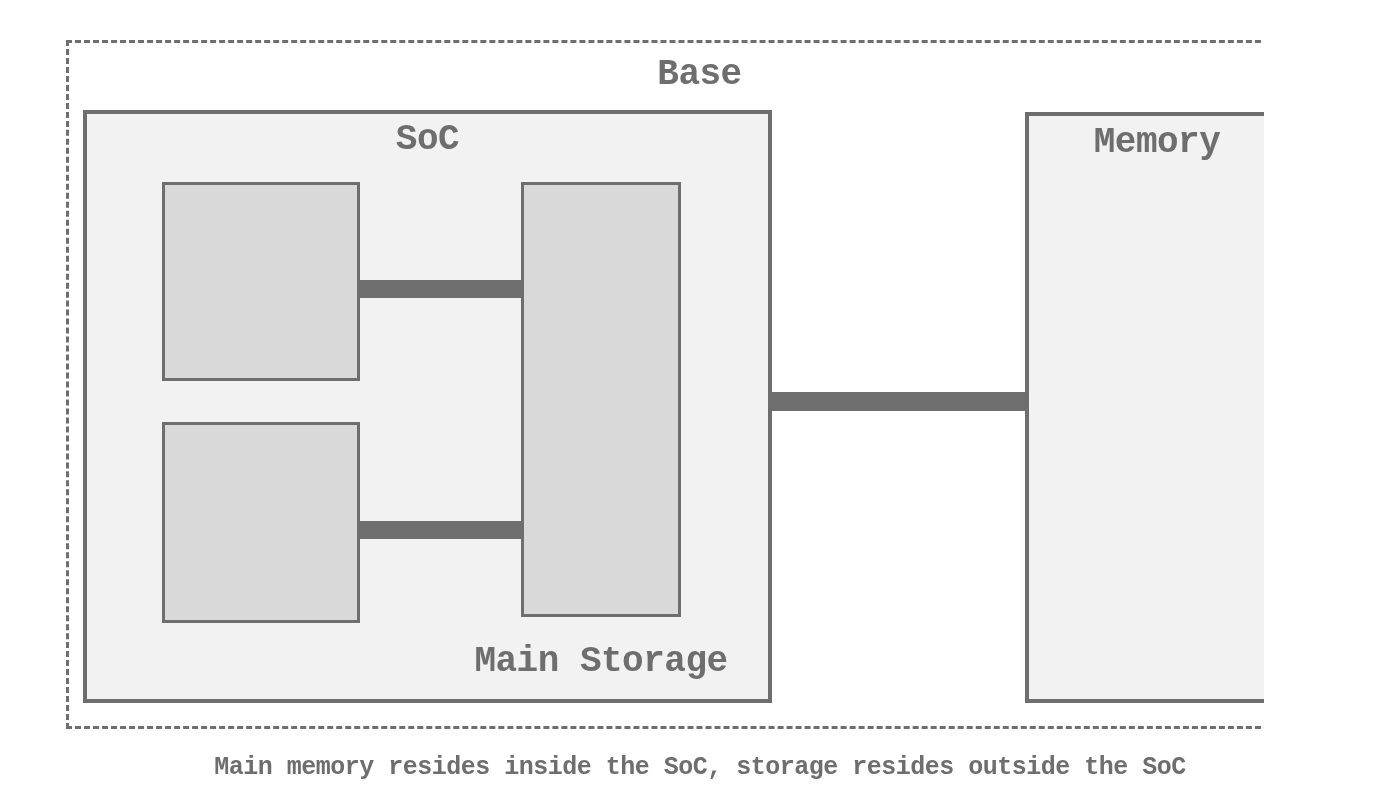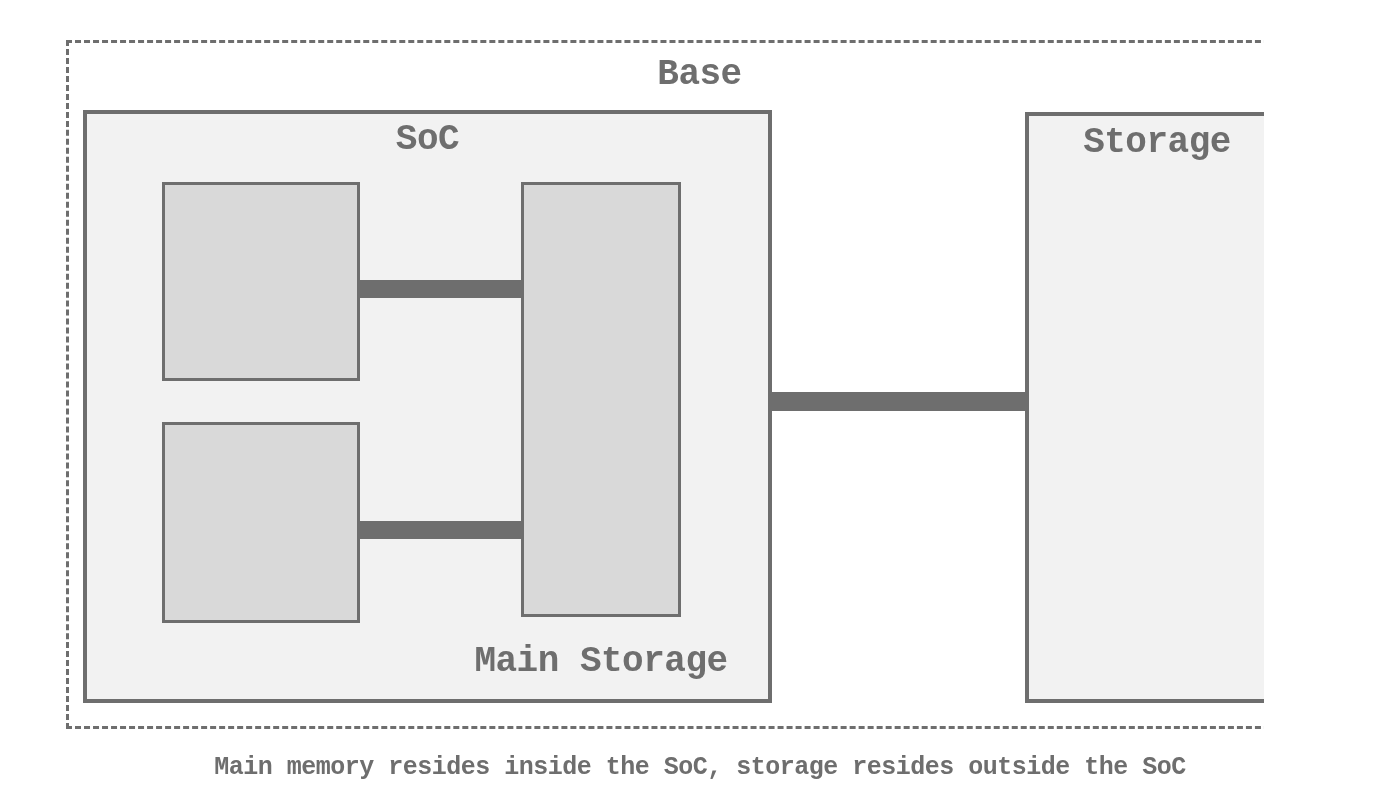--- a/index.html
+++ b/index.html
@@ -99,19 +99,19 @@
 
   <div class="block block-top"></div>
   <div class="block block-cpu"></div>
   <div class="block block-mem"></div>
 
   <div class="connector connector-top"></div>
   <div class="connector connector-bottom"></div>
   <div class="connector connector-storage"></div>
 
   <div class="storage-box"></div>
-  <div class="label storage-label">Storage</div>
+  <div class="label storage-label">Memory</div>
 
   <div class="label mem-label">Main Storage</div>
 
   <div class="caption">Main memory resides inside the SoC, storage resides outside the SoC</div>
 
 </div>
 
 </body></html>

